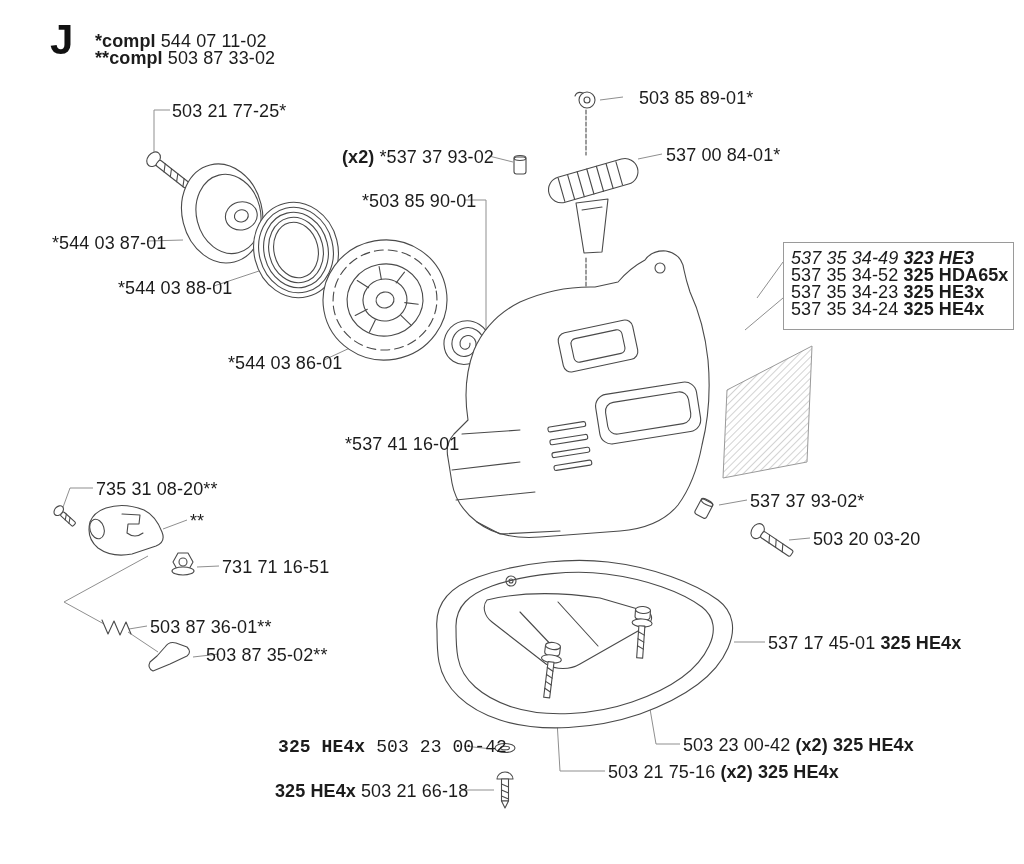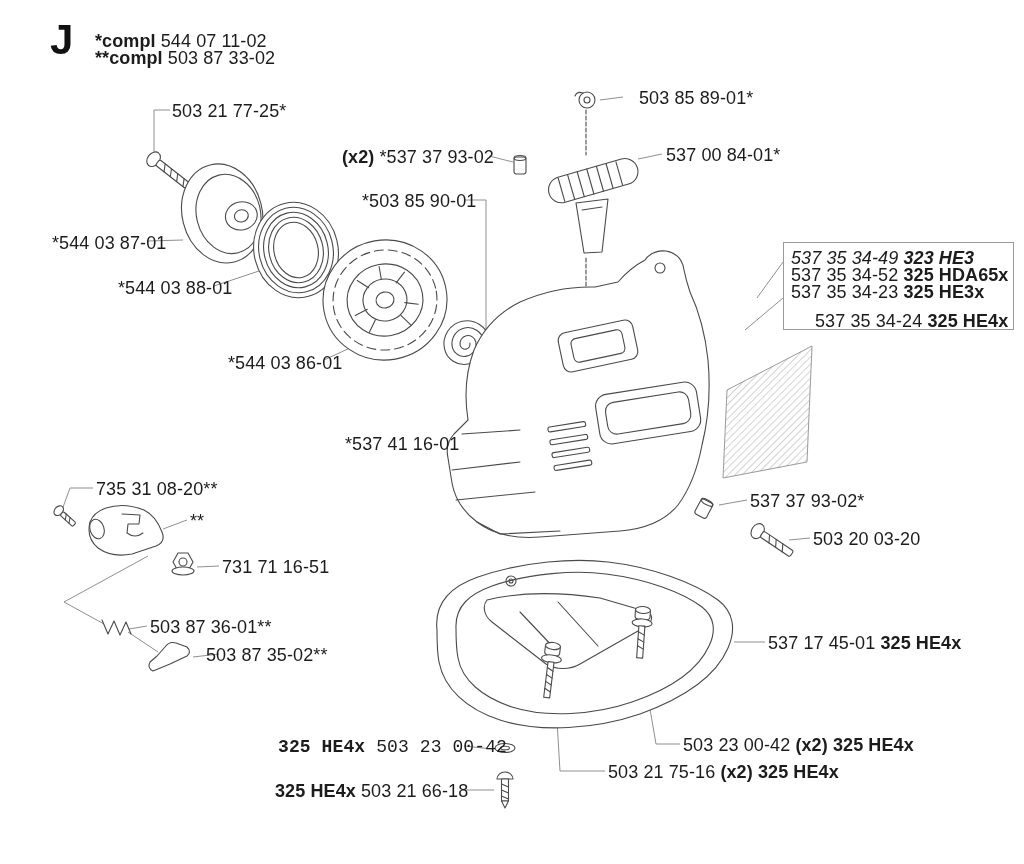--- a/index.html
+++ b/index.html
@@ -239,21 +239,21 @@
       <div class="label" style="left: 626px; top: 90px; margin-left: 13px;"><span>503 85 89-01*</span></div>
       <div class="label" style="left: 342px; top: 149px;"><span class="b">(x2) </span><span>*537 37 93-02</span></div>
       <div class="label" style="left: 666px; top: 147px;"><span>537 00 84-01*</span></div>
       <div class="label" style="left: 362px; top: 193px;"><span>*503 85 90-01</span></div>
       <div class="label" style="left: 52px; top: 235px;"><span>*544 03 87-01</span></div>
       <div class="label" style="left: 118px; top: 280px;"><span>*544 03 88-01</span></div>
       <div class="label" style="left: 228px; top: 355px;"><span>*544 03 86-01</span></div>
       <div class="label" style="left: 791px; top: 250px; font-style: italic;"><span>537 35 34-49 </span><span class="b">323 HE3</span></div>
       <div class="label" style="left: 791px; top: 267px;"><span>537 35 34-52 </span><span class="b">325 HDA65x</span></div>
       <div class="label" style="left: 791px; top: 284px;"><span>537 35 34-23 </span><span class="b">325 HE3x</span></div>
-      <div class="label" style="left: 791px; top: 313px; margin-left: 24px;"><span>537 35 34-24 </span><span class="b">325 HE4x</span></div>
+      <div class="label" style="left: 791px; top: 301px;"><span>537 35 34-24 </span><span class="b">325 HE4x</span></div>
       <div class="label" style="left: 345px; top: 436px;"><span>*537 41 16-01</span></div>
       <div class="label" style="left: 750px; top: 493px;"><span>537 37 93-02*</span></div>
       <div class="label" style="left: 813px; top: 531px;"><span>503 20 03-20</span></div>
       <div class="label" style="left: 96px; top: 481px;"><span>735 31 08-20**</span></div>
       <div class="label" style="left: 190px; top: 513px;"><span>**</span></div>
       <div class="label" style="left: 222px; top: 559px;"><span>731 71 16-51</span></div>
       <div class="label" style="left: 150px; top: 619px;"><span>503 87 36-01**</span></div>
       <div class="label" style="left: 206px; top: 647px;"><span>503 87 35-02**</span></div>
       <div class="label" style="left: 768px; top: 635px;"><span>537 17 45-01 </span><span class="b">325 HE4x</span></div>
       <div class="label" style="left: 278px; top: 739px; font-family: Liberation Mono, monospace;"><span class="b">325 HE4x </span><span>503 23 00-42</span></div>

